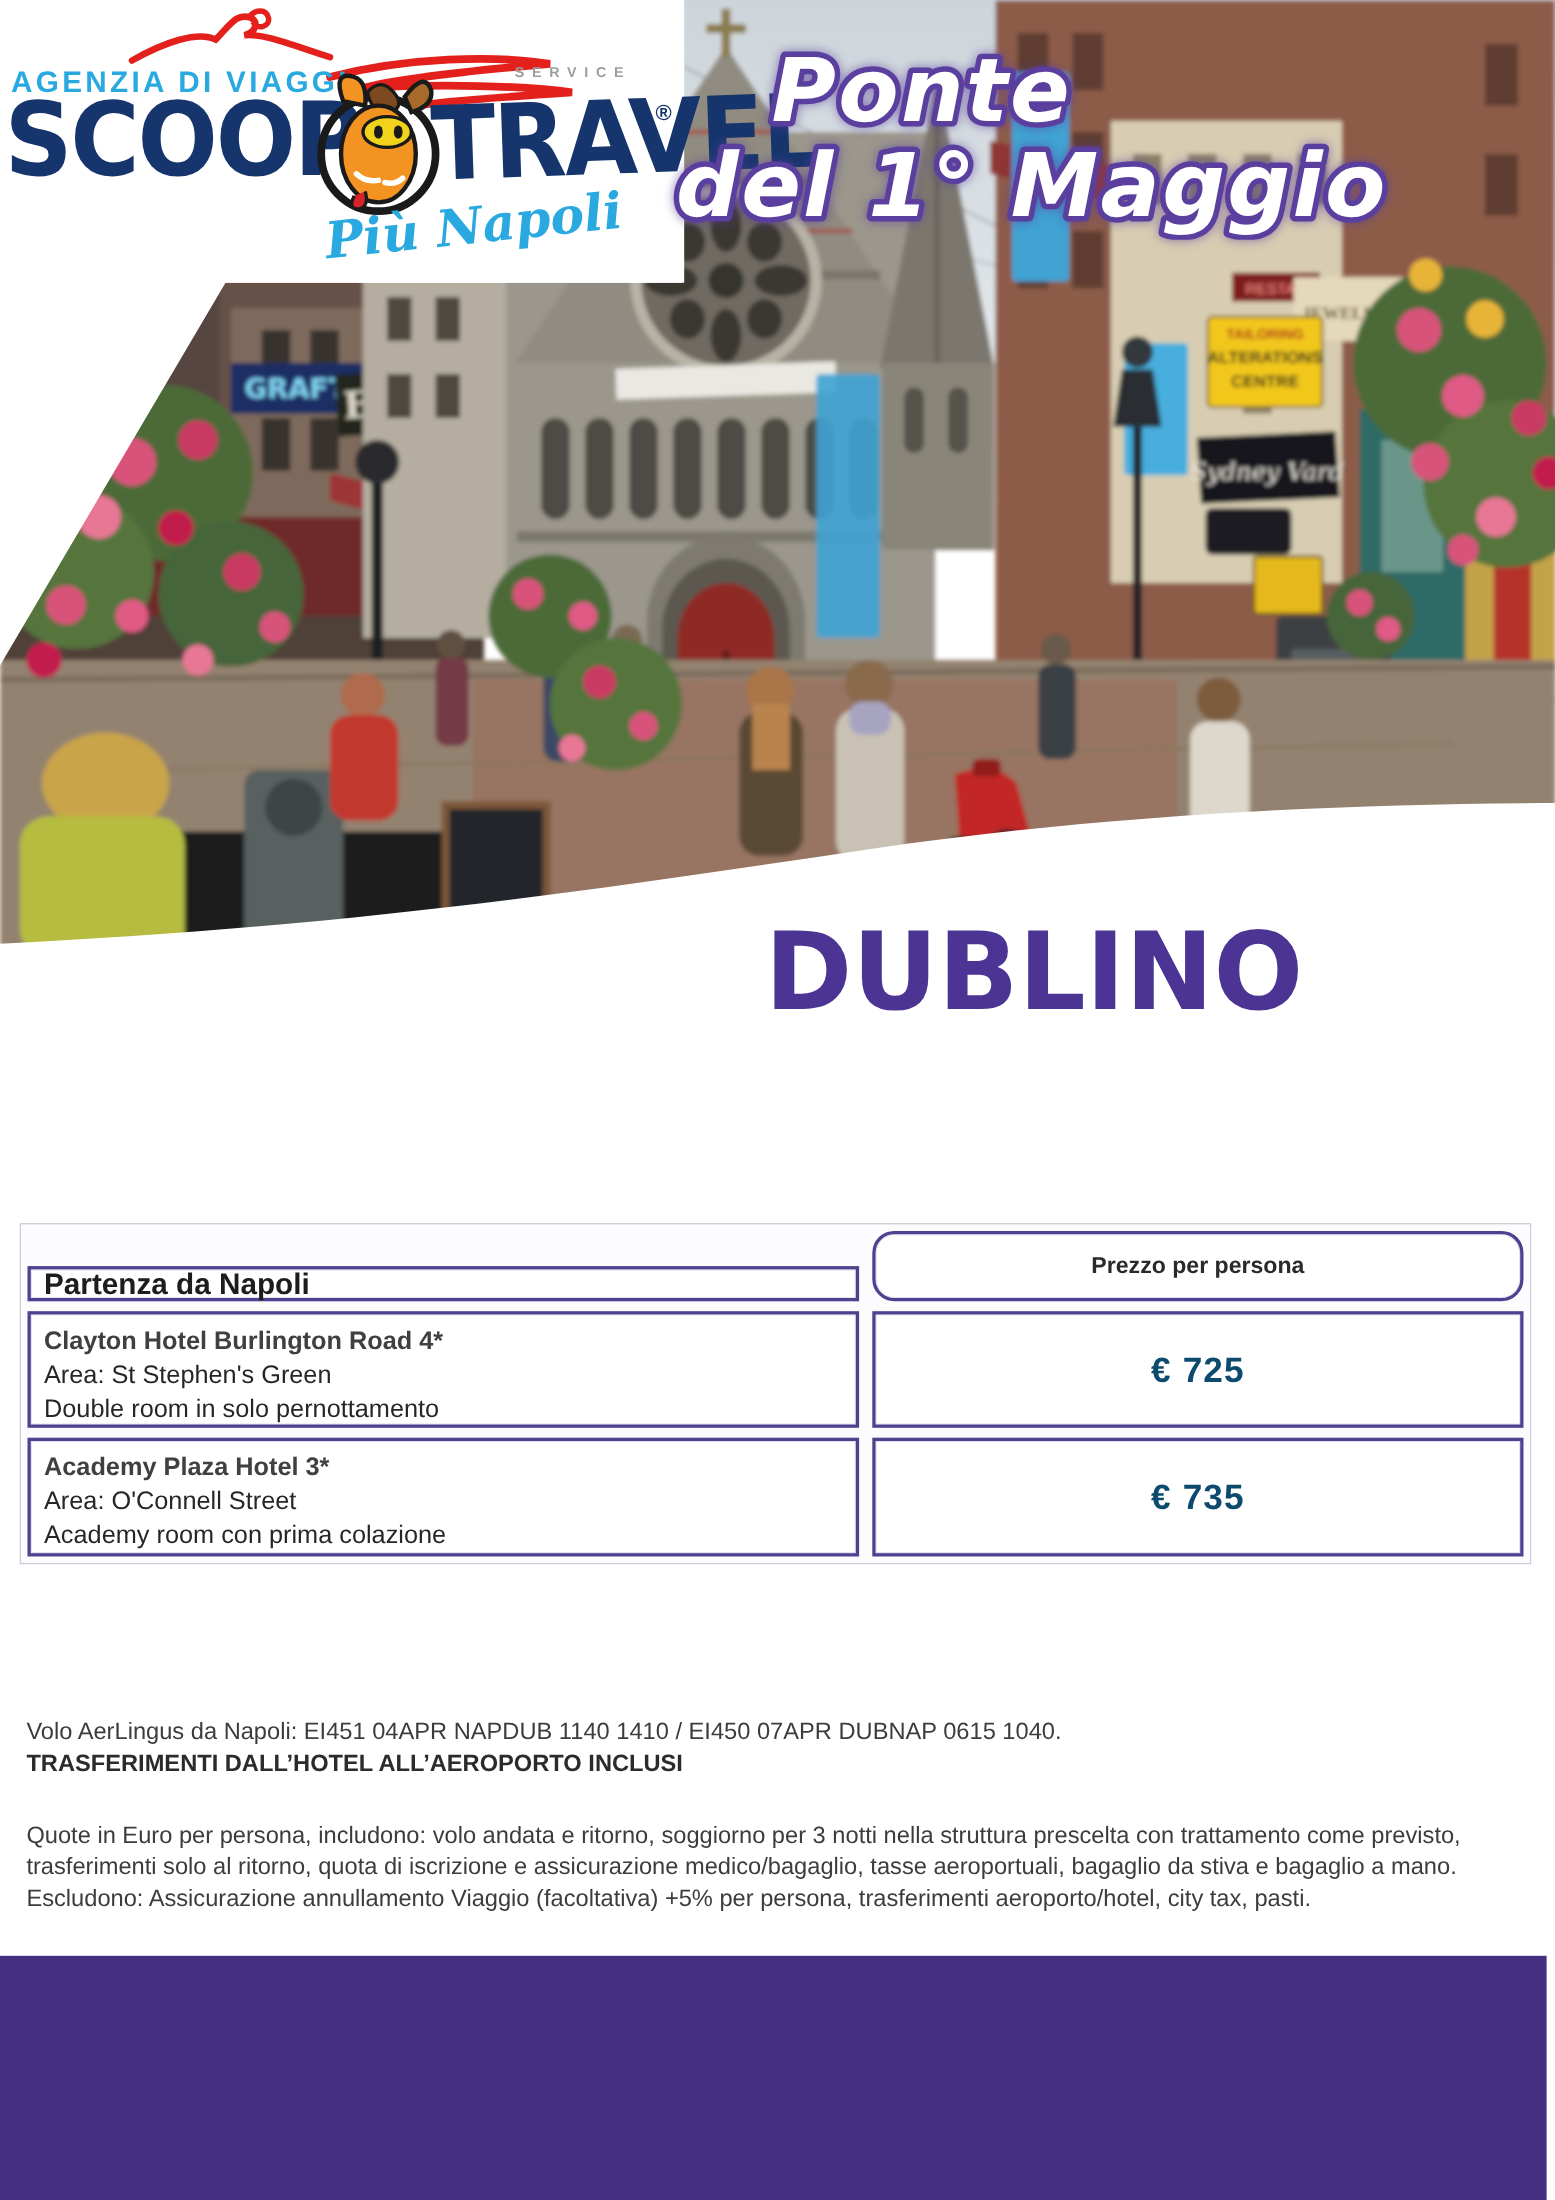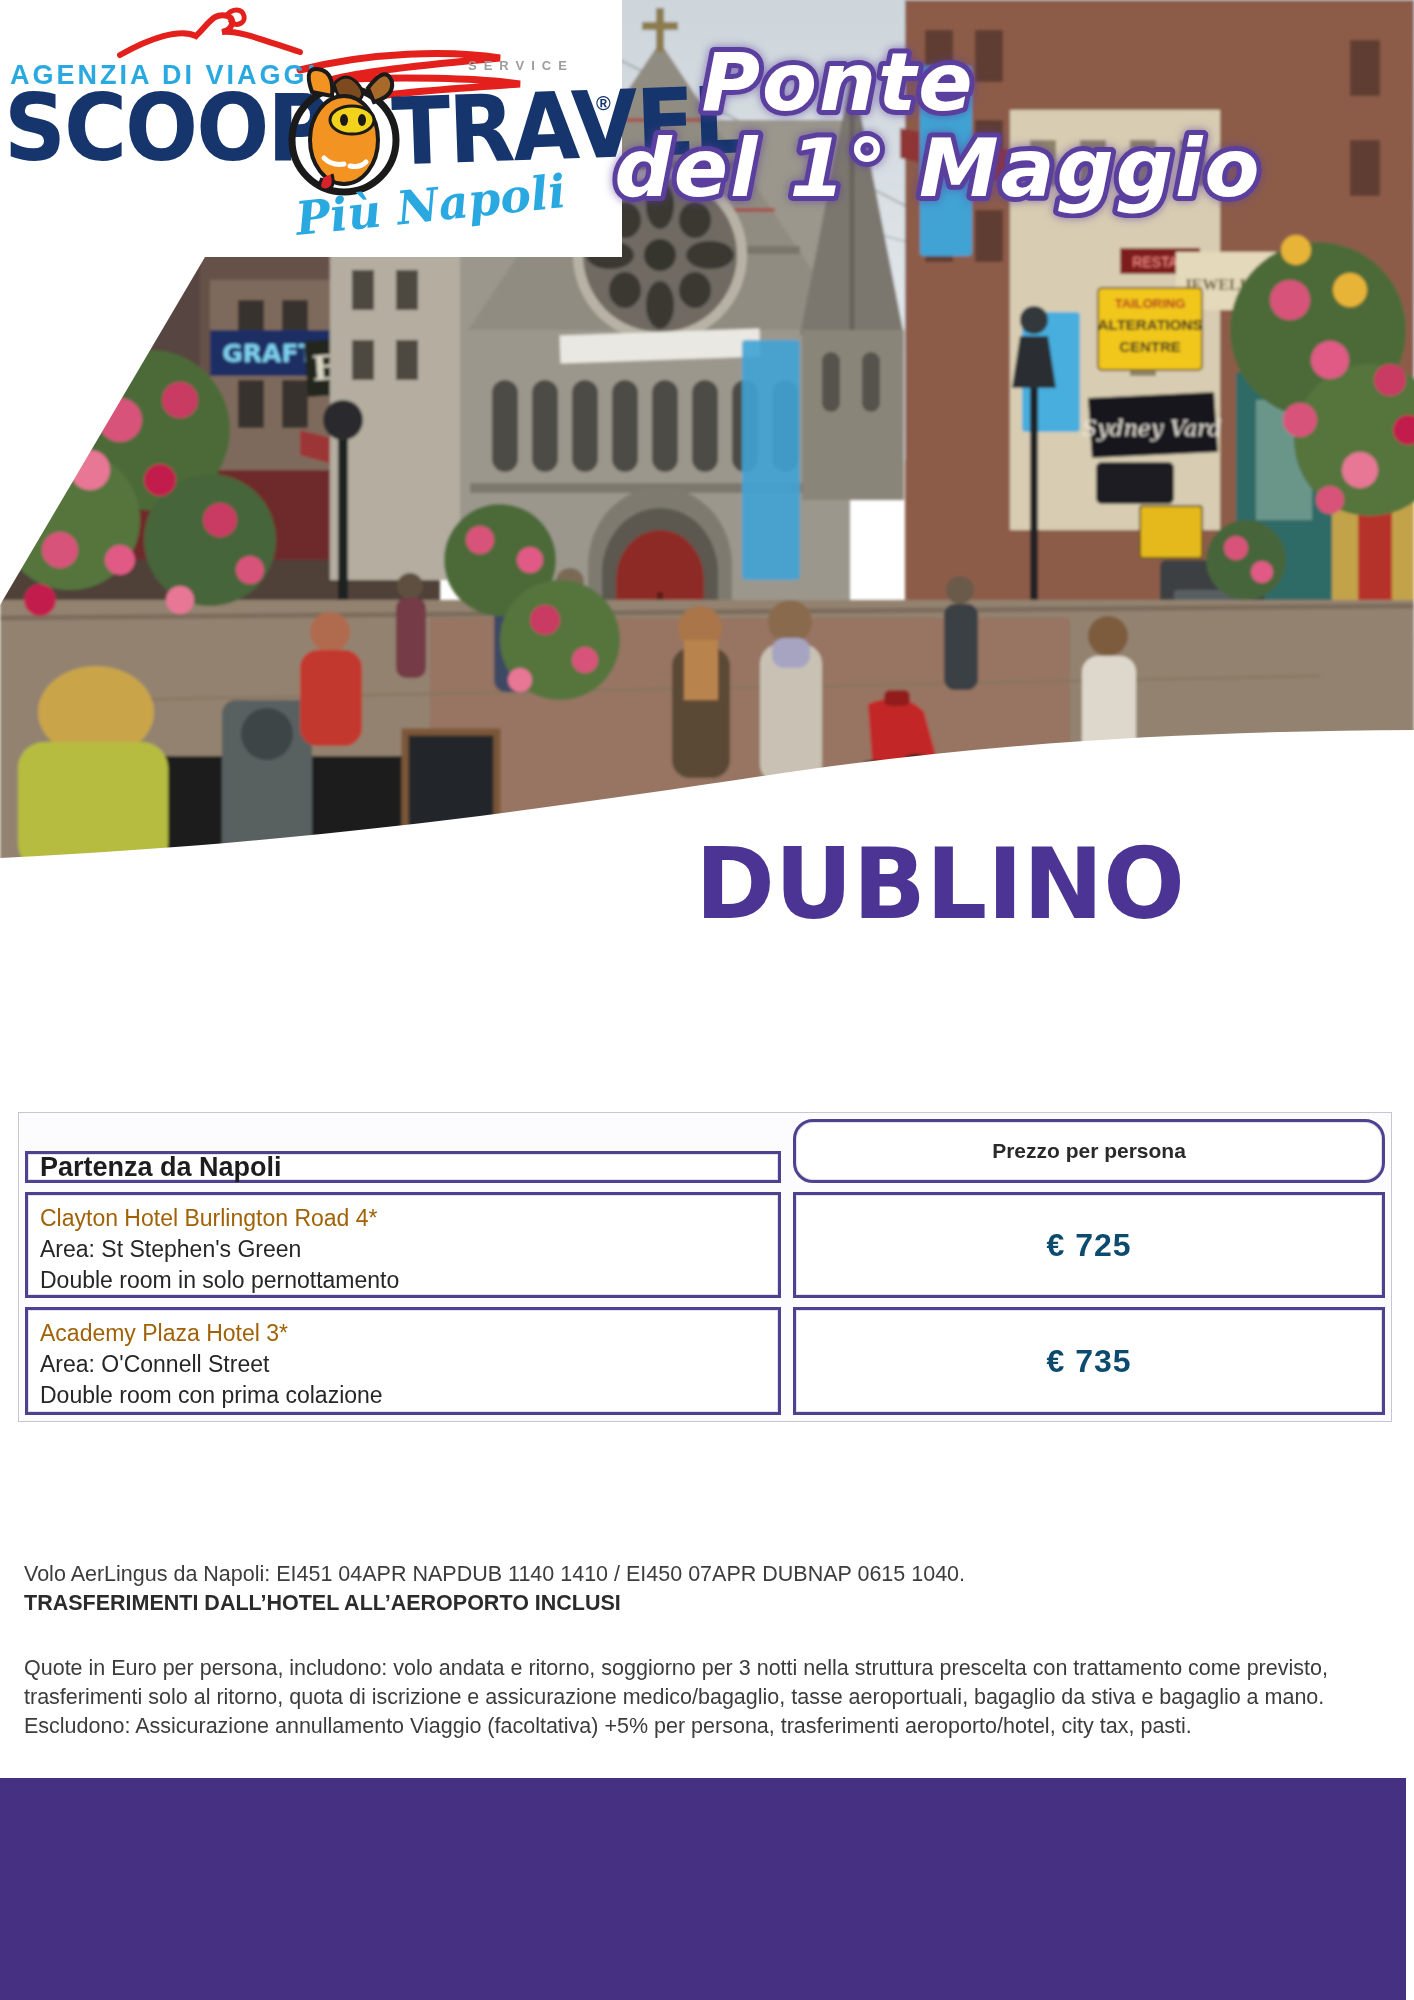--- a/index.html
+++ b/index.html
@@ -45,21 +45,21 @@
   .price-table{position:absolute;left:18px;top:1112px;width:1360px;
       border:1px solid #c9c5d4;background:#fcfbfd;padding:6px;
       display:grid;grid-template-columns:1fr 592px;grid-template-rows:64px 106px 108px;
       column-gap:12px;row-gap:9px;}
   .cell{border:3px solid #4e4190;background:#fff;box-shadow:0 0 0 1px #e3e1ec inset;}
   .cell.h-left{display:flex;align-items:center;padding-left:12px;
       font-weight:bold;font-size:27px;color:#1d1d1d;margin-top:32px;}
   .cell.h-right{display:flex;align-items:center;justify-content:center;
       font-weight:bold;font-size:21px;color:#2a2a2a;border-radius:20px;}
   .cell.hotel{padding:8px 12px;font-size:23px;color:#262626;line-height:31px;}
-  .cell.hotel .hname{font-weight:normal;color:#a16207;}
+  .cell.hotel .hname{font-weight:bold;color:#404040;}
   .cell.price{display:flex;align-items:center;justify-content:center;
       font-weight:bold;font-size:32px;color:#0c4a6e;letter-spacing:1px;}
 
   
   .footer{position:absolute;left:24px;top:1560px;width:1372px;color:#3c3c3c;
       font-size:21.5px;line-height:29px;}
   .footer .flight{margin:0;}
   .footer .transfers{margin:0;font-weight:bold;color:#2b2b2b;}
   .footer .terms{margin:36px 0 0 0;}
   .footer .excludes{margin:0;}
@@ -377,21 +377,21 @@
     <div class="cell hotel">
       <div class="hname">Clayton Hotel Burlington Road 4*</div>
       <div>Area: St Stephen's Green</div>
       <div>Double room in solo pernottamento</div>
     </div>
     <div class="cell price">€ 725</div>
 
     <div class="cell hotel">
       <div class="hname">Academy Plaza Hotel 3*</div>
       <div>Area: O'Connell Street</div>
-      <div>Double room con prima colazione</div>
+      <div>Academy room con prima colazione</div>
     </div>
     <div class="cell price">€ 735</div>
   </div>
 
   <div class="footer">
     <p class="flight">Volo AerLingus da Napoli: EI451 04APR NAPDUB 1140 1410 / EI450 07APR DUBNAP 0615 1040.</p>
     <p class="transfers">TRASFERIMENTI DALL’HOTEL ALL’AEROPORTO INCLUSI</p>
     <p class="terms">Quote in Euro per persona, includono: volo andata e ritorno, soggiorno per 3 notti nella struttura prescelta con trattamento come previsto, trasferimenti solo al ritorno, quota di iscrizione e assicurazione medico/bagaglio, tasse aeroportuali, bagaglio da stiva e bagaglio a mano.</p>
     <p class="excludes">Escludono: Assicurazione annullamento Viaggio (facoltativa) +5% per persona, trasferimenti aeroporto/hotel, city tax, pasti.</p>
   </div>

